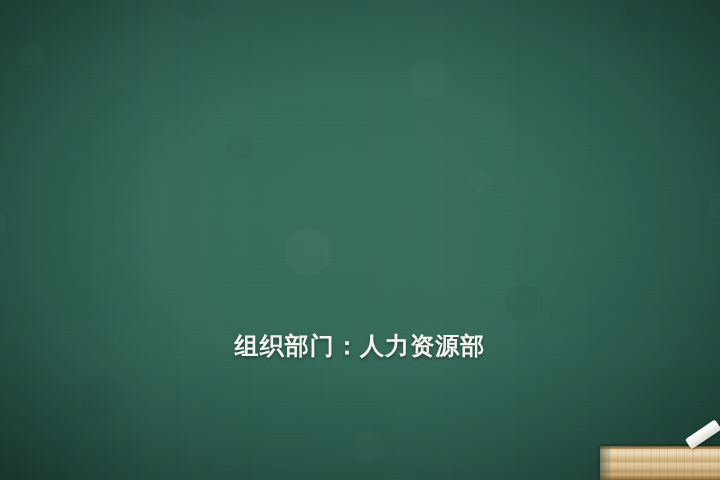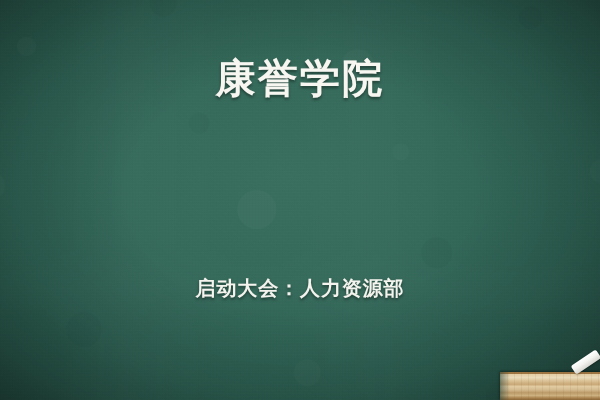--- a/index.html
+++ b/index.html
@@ -199,23 +199,22 @@
 
   <div class="board-base"></div>
   <div class="board-texture"></div>
   <div class="board-grain"></div>
   <div class="board-smear"></div>
   <div class="board-vignette"></div>
 
   <div class="content">
 
     <div class="title-block">
-      <div class="title-line title-line-1">康誉学院</div>
     </div>
 
-    <div class="subtitle">启动大会：人力资源部</div>
+    <div class="subtitle">组织部门：人力资源部</div>
 
   </div>
 
   <div class="ledge"></div>
   <div class="chalk"></div>
 
 </div>
 
 </body></html>

